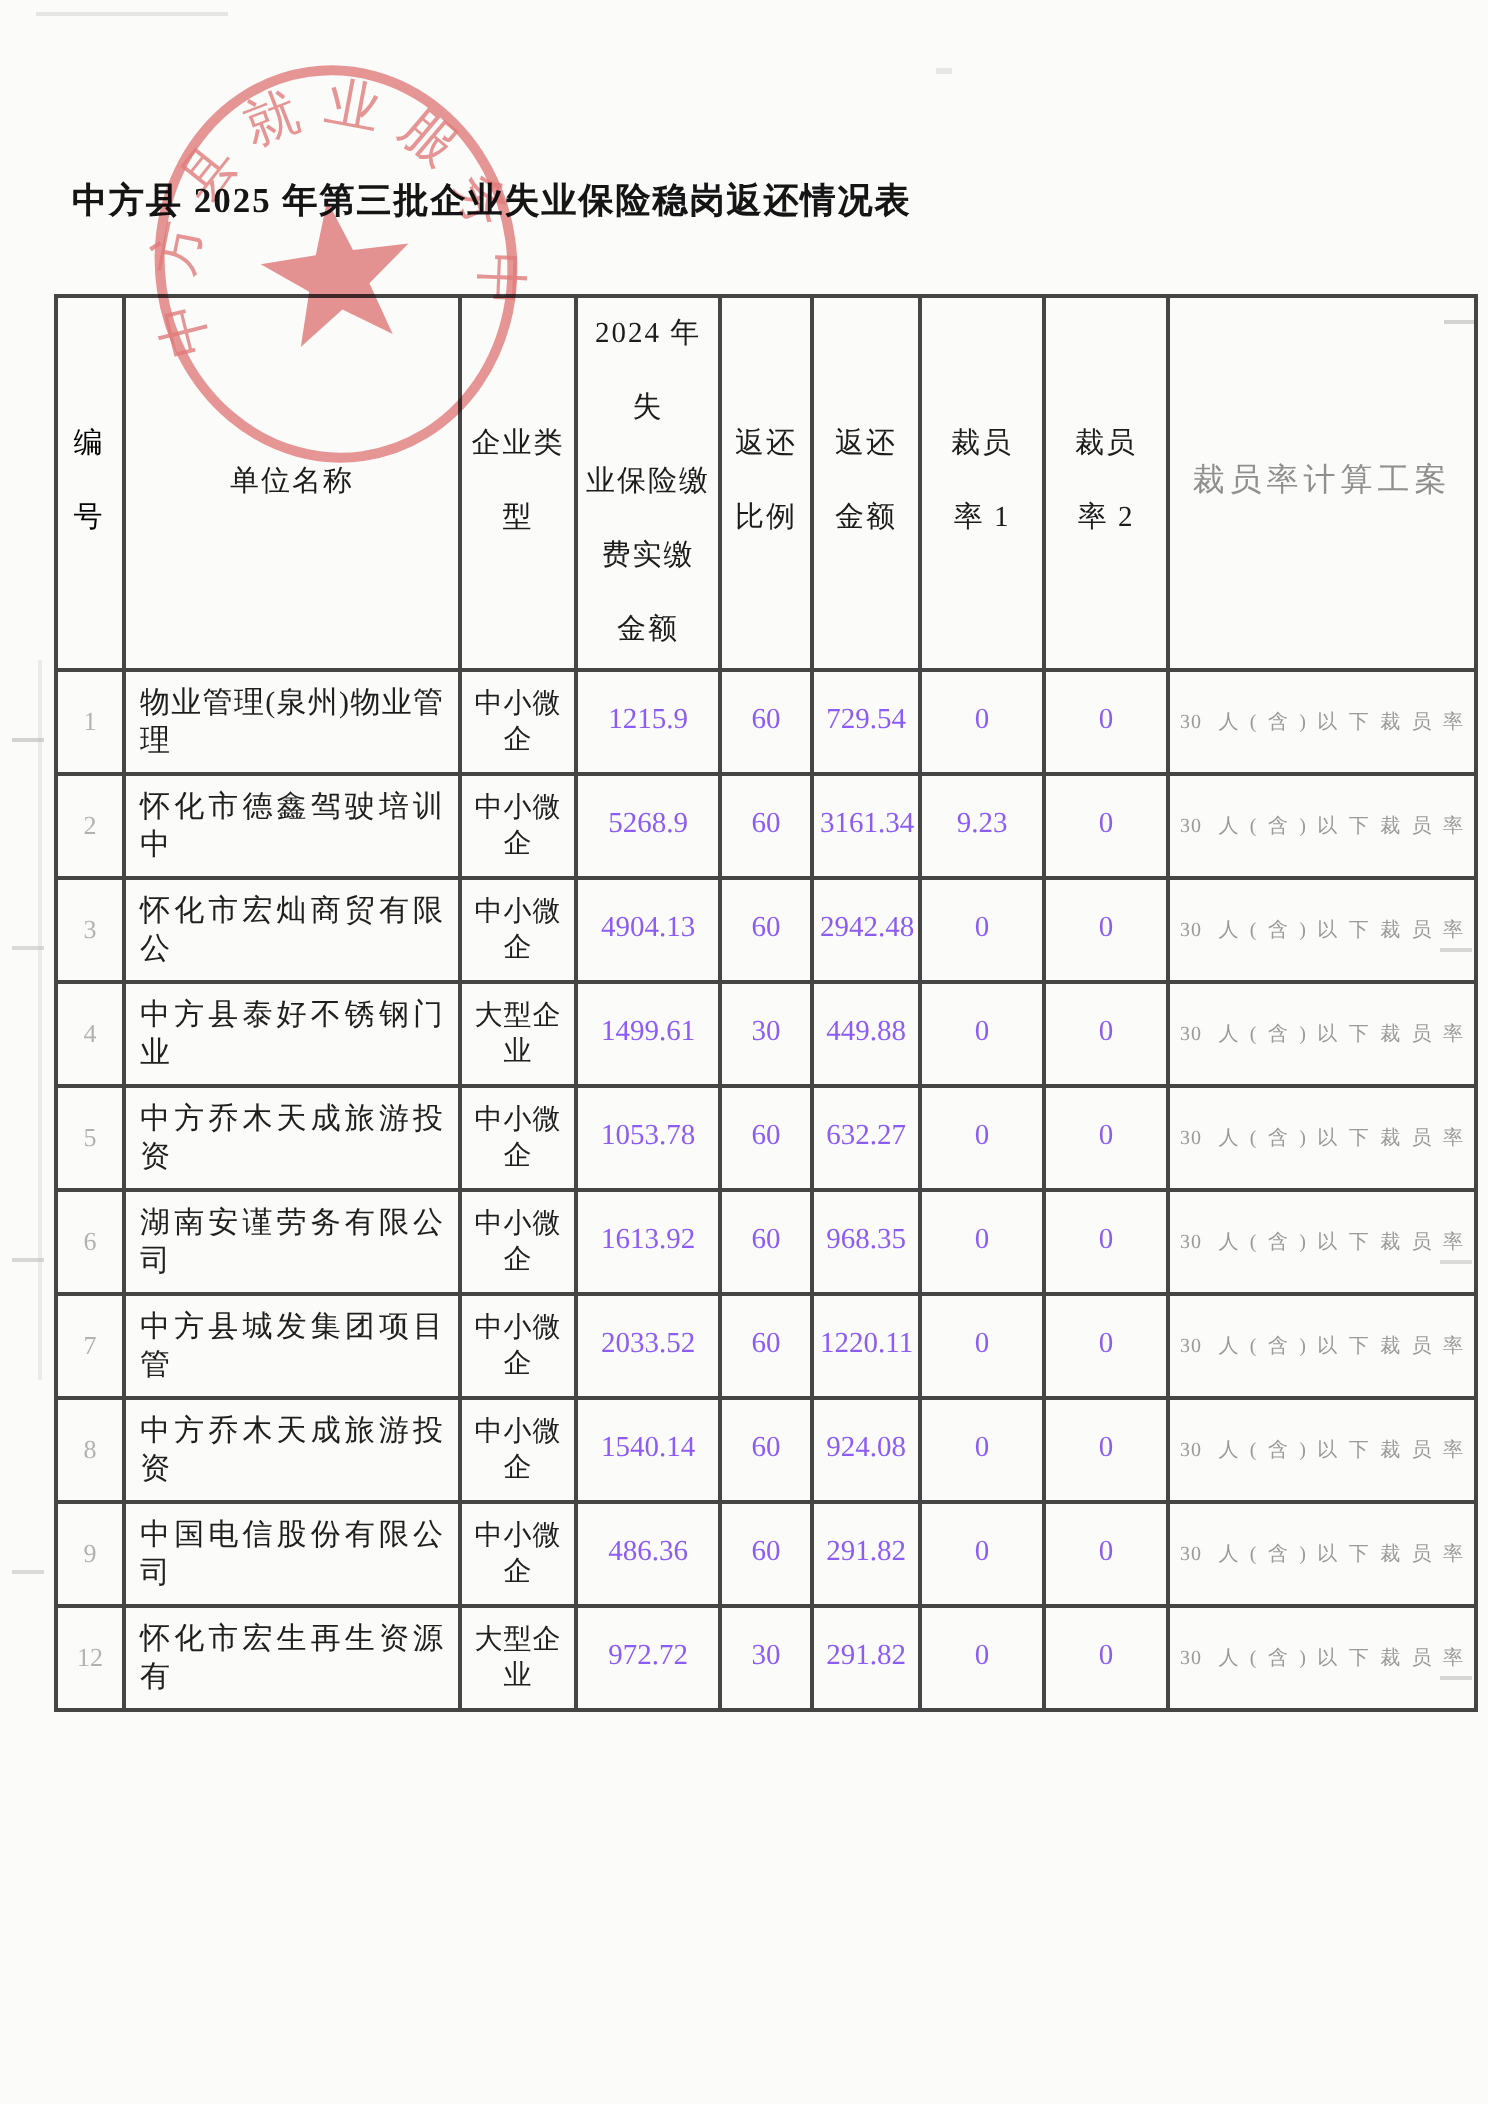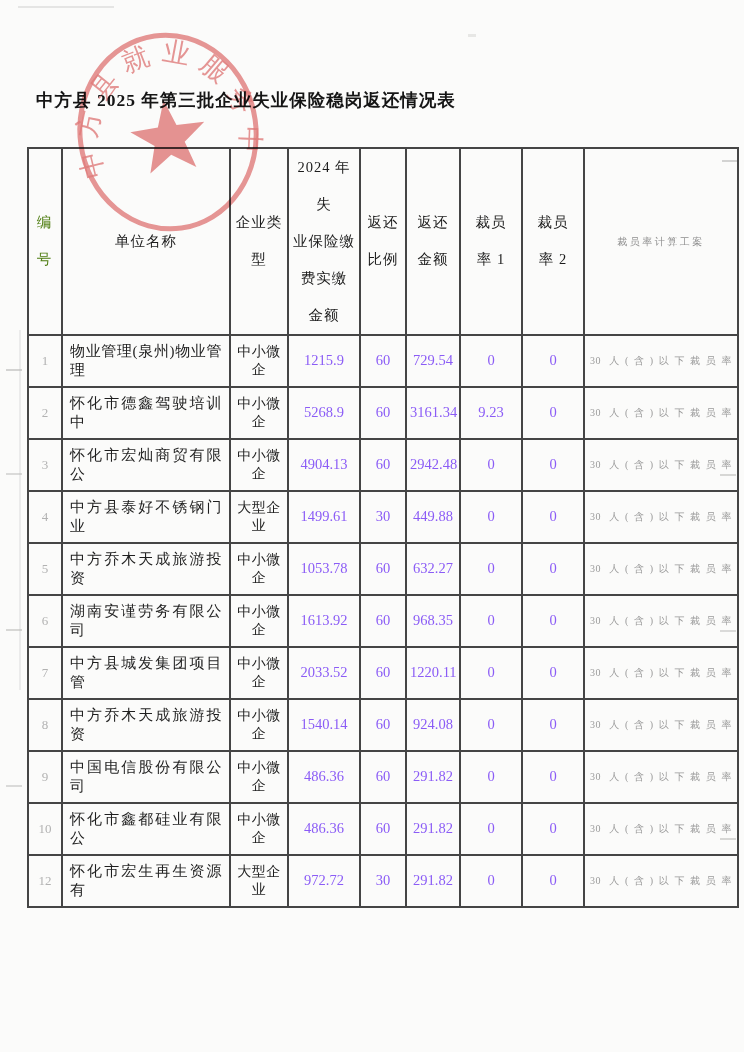--- a/index.html
+++ b/index.html
@@ -27,22 +27,22 @@
   }
   .sheet td,.sheet th{
     border:2px solid #454545;
     padding:0 3px;box-sizing:border-box;
     text-align:center;vertical-align:middle;
     font-weight:normal;
   }
   tr.hdr{height:171px;}
   tr.datarow{height:52px;}
   th{font-size:14.5px;line-height:2.55;white-space:pre-line;letter-spacing:1px;color:#1c1c1c;margin-left:37px;}
-  th.faded{color:#4d7c0f;letter-spacing:2px;}
-  th.calc{font-size:10px;color:#8f8f8f;letter-spacing:2.5px;border-radius:22px;}
+  th.faded{color:#000000;letter-spacing:2px;}
+  th.calc{font-size:16px;color:#8f8f8f;letter-spacing:2.5px;border-radius:22px;}
   td.num-idx{color:#b2b2b2;font-size:13px;}
   td.cname{
     font-size:15px;text-align:justify;text-align-last:justify;
     padding:0 7px;letter-spacing:.5px;
   }
   td.ctype{font-size:14px;letter-spacing:.5px;padding:0 1px;text-align:center;}
   td.cnum{font-size:14.5px;color:#8b5cf6;}
   td.cnote{
     font-size:10px;color:#9a9a9a;letter-spacing:.5px;
     text-align:justify;text-align-last:justify;padding:0 5px;
@@ -212,31 +212,20 @@
     <td class="cname">中国电信股份有限公司</td>
     <td class="ctype">中小微企</td>
     <td class="cnum">486.36</td>
     <td class="cnum">60</td>
     <td class="cnum">291.82</td>
     <td class="cnum">0</td>
     <td class="cnum">0</td>
     <td class="cnote">30 人(含)以下裁员率</td>
   </tr>
 
-  <tr class="datarow">
-    <td class="num-idx">10</td>
-    <td class="cname">怀化市鑫都硅业有限公</td>
-    <td class="ctype">中小微企</td>
-    <td class="cnum">486.36</td>
-    <td class="cnum">60</td>
-    <td class="cnum">291.82</td>
-    <td class="cnum">0</td>
-    <td class="cnum">0</td>
-    <td class="cnote">30 人(含)以下裁员率</td>
-  </tr>
 
 
   <tr class="datarow">
     <td class="num-idx">12</td>
     <td class="cname">怀化市宏生再生资源有</td>
     <td class="ctype">大型企业</td>
     <td class="cnum">972.72</td>
     <td class="cnum">30</td>
     <td class="cnum">291.82</td>
     <td class="cnum">0</td>

